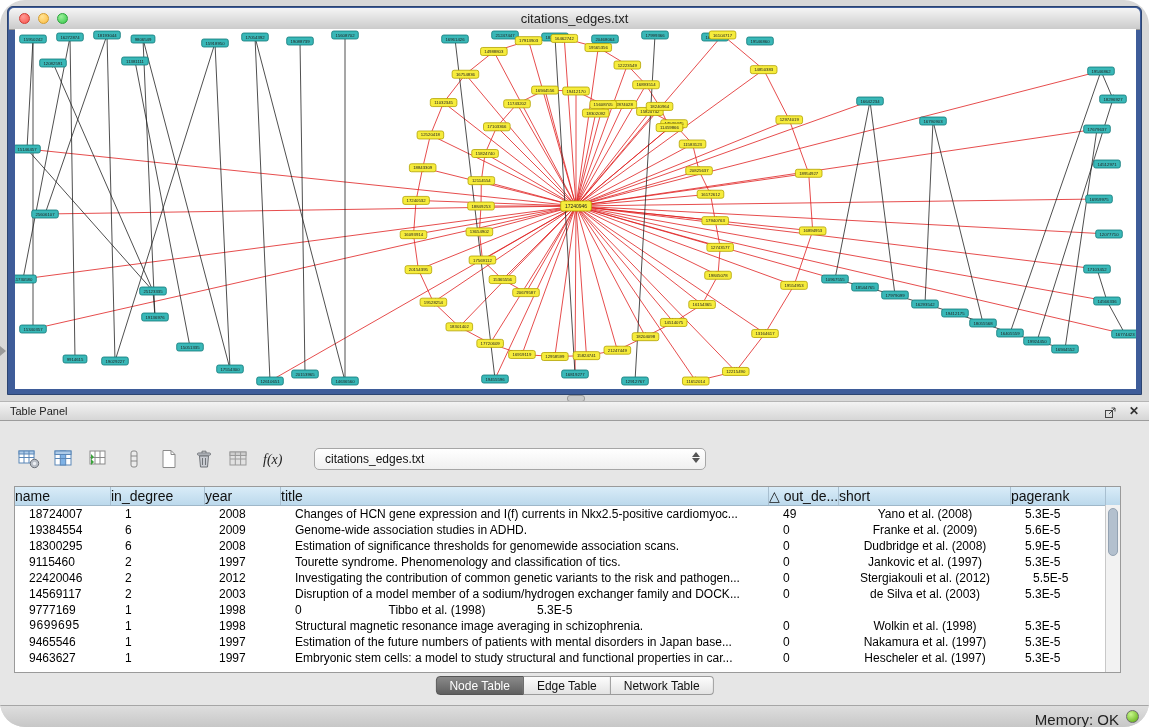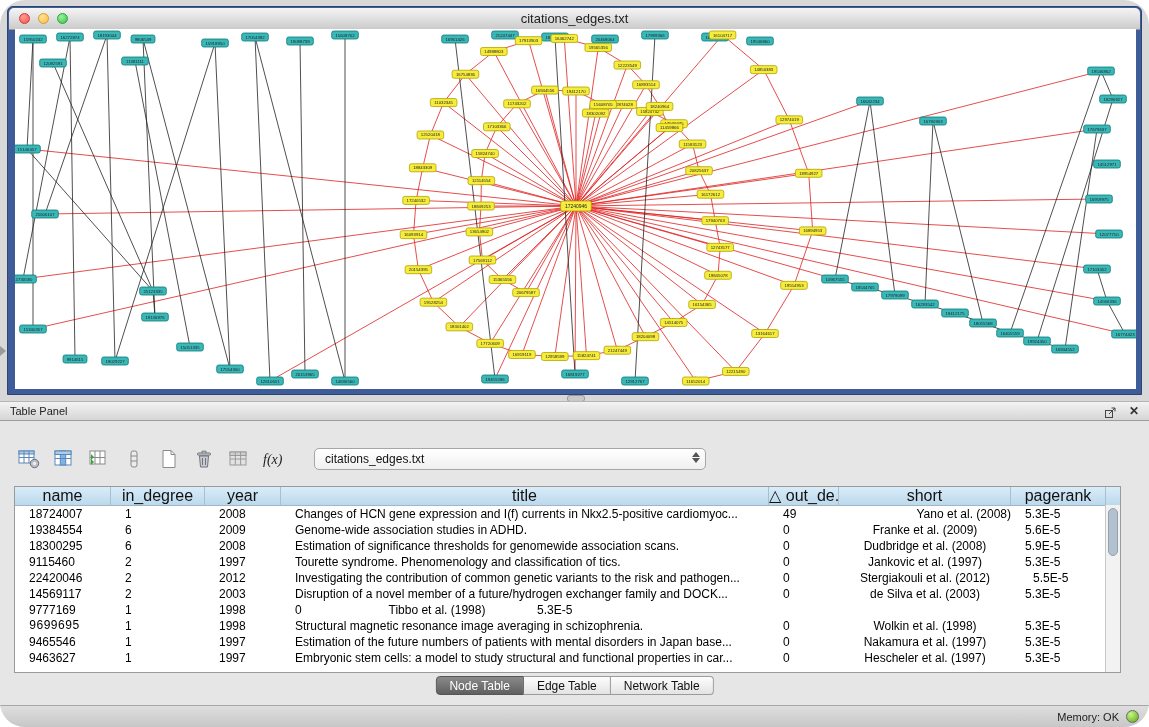--- a/index.html
+++ b/index.html
@@ -42,21 +42,21 @@
   .combo-text{position:absolute;left:10px;top:3px;font-size:12px;color:#111;}
   .combo-arrows{position:absolute;right:5px;top:3px;display:flex;flex-direction:column;gap:1px;}
   .combo-arrows i{display:block;width:0;height:0;border-left:4px solid transparent;border-right:4px solid transparent;}
   .combo-arrows i.up{border-bottom:5px solid #555;}
   .combo-arrows i.dn{border-top:5px solid #555;}
 
   .table-wrap{position:absolute;left:14px;top:486px;width:1107px;height:187px;
     background:#fff;border:1px solid #9a9a9a;box-sizing:border-box;overflow:hidden;}
   .thead{display:flex;height:18px;background:linear-gradient(#d9ecf8,#bcd9ec);
     border-bottom:1px solid #9fb7c8;}
-  .th{font-size:16px;line-height:18px;text-align:center;color:#111;
+  .th{font-size:14px;line-height:18px;text-align:left;color:#111;
     border-right:1px solid #a8bfd0;box-sizing:border-box;overflow:hidden;white-space:nowrap;}
   .th.fill{flex:1;border-right:none;}
   .tr{display:flex;height:16px;}
   .td{font-size:12px;line-height:16px;color:#000;box-sizing:border-box;
     overflow:hidden;white-space:nowrap;}
   .td.align-left{padding-left:14px;text-align:left;}
   .td.align-center{text-align:center;}
   .vscroll{position:absolute;right:0;top:18px;width:15px;height:168px;background:#f2f2f2;
     border-left:1px solid #c8c8c8;box-sizing:border-box;}
   .vthumb{position:absolute;left:2px;top:3px;width:10px;height:48px;background:#b3c0ce;
@@ -64,21 +64,21 @@
 
   .tabs{position:absolute;top:676px;left:50%;transform:translateX(-50%);display:flex;}
   .tab{height:19px;line-height:19px;padding:0 13px;font-size:12px;color:#111;
     background:linear-gradient(#fdfdfd,#e3e3e3);border:1px solid #9b9b9b;border-left:none;box-sizing:border-box;}
   .tab:first-child{border-left:1px solid #9b9b9b;border-radius:4px 0 0 4px;}
   .tab:last-child{border-radius:0 4px 4px 0;}
   .tab.active{background:linear-gradient(#8a8a8a,#5f5f5f);color:#fff;border-color:#555;}
 
   .statusbar{position:absolute;left:0;top:705px;width:1149px;height:22px;
     background:linear-gradient(#dedede,#c7c7c7);border-top:1px solid #a6a6a6;box-sizing:border-box;}
-  .mem-label{position:absolute;right:30px;top:5px;font-size:11px;color:#222;}
+  .mem-label{position:absolute;right:30px;top:5px;font-size:15px;color:#222;}
   .led{position:absolute;right:10px;top:4px;width:13px;height:13px;border-radius:50%;
     background:radial-gradient(circle at 35% 30%,#c8f78c,#58a80a);border:1px solid #6b6b6b;box-sizing:border-box;}
 </style>
 </head>
 <body>
 
 <div class="screen">
 
   <div class="window">
     <div class="titlebar">
@@ -591,21 +591,21 @@
         <div class="th" style="width: 95px;">pagerank</div>
         <div class="th fill"></div>
       </div>
     <div class="tbody">
         <div class="tr">
           <div class="td align-left" style="width: 96px;">18724007</div>
           <div class="td align-left" style="width: 94px;">1</div>
           <div class="td align-left" style="width: 76px;">2008</div>
           <div class="td align-left" style="width: 488px;">Changes of HCN gene expression and I(f) currents in Nkx2.5-positive cardiomyoc...</div>
           <div class="td align-left" style="width: 70px;">49</div>
-          <div class="td align-center" style="width: 172px; text-align: right;">Yano et al. (2008)</div>
+          <div class="td align-center" style="width: 172px;">Yano et al. (2008)</div>
           <div class="td align-left" style="width: 95px;">5.3E-5</div>
         </div>
         <div class="tr">
           <div class="td align-left" style="width: 96px;">19384554</div>
           <div class="td align-left" style="width: 94px;">6</div>
           <div class="td align-left" style="width: 76px;">2009</div>
           <div class="td align-left" style="width: 488px;">Genome-wide association studies in ADHD.</div>
           <div class="td align-left" style="width: 70px;">0</div>
           <div class="td align-center" style="width: 172px;">Franke et al. (2009)</div>
           <div class="td align-left" style="width: 95px;">5.6E-5</div>
@@ -634,21 +634,21 @@
           <div class="td align-left" style="width: 76px;">2012</div>
           <div class="td align-left" style="width: 488px;">Investigating the contribution of common genetic variants to the risk and pathogen...</div>
           <div class="td align-left" style="width: 70px;">0</div>
           <div class="td align-center" style="width: 172px;">Stergiakouli et al. (2012)</div>
           <div class="td align-left" style="width: 95px; margin-left: 8px;">5.5E-5</div>
         </div>
         <div class="tr">
           <div class="td align-left" style="width: 96px;">14569117</div>
           <div class="td align-left" style="width: 94px;">2</div>
           <div class="td align-left" style="width: 76px;">2003</div>
-          <div class="td align-left" style="width: 488px;">Disruption of a novel member of a future/hydrogen exchanger family and DOCK...</div>
+          <div class="td align-left" style="width: 488px;">Disruption of a model member of a sodium/hydrogen exchanger family and DOCK...</div>
           <div class="td align-left" style="width: 70px;">0</div>
           <div class="td align-center" style="width: 172px;">de Silva et al. (2003)</div>
           <div class="td align-left" style="width: 95px;">5.3E-5</div>
         </div>
         <div class="tr">
           <div class="td align-left" style="width: 96px;">9777169</div>
           <div class="td align-left" style="width: 94px;">1</div>
           <div class="td align-left" style="width: 76px;">1998</div>
           <div class="td align-left" style="width: 70px;">0</div>
           <div class="td align-center" style="width: 172px;">Tibbo et al. (1998)</div>

